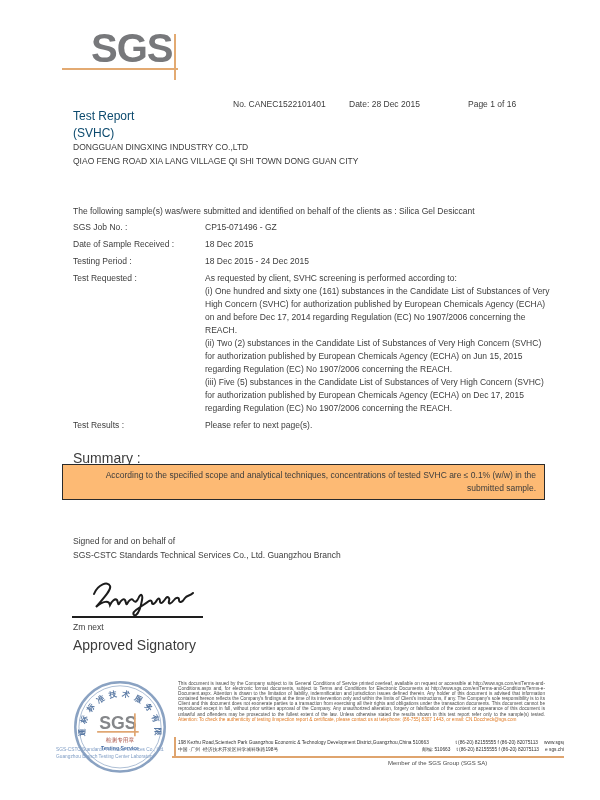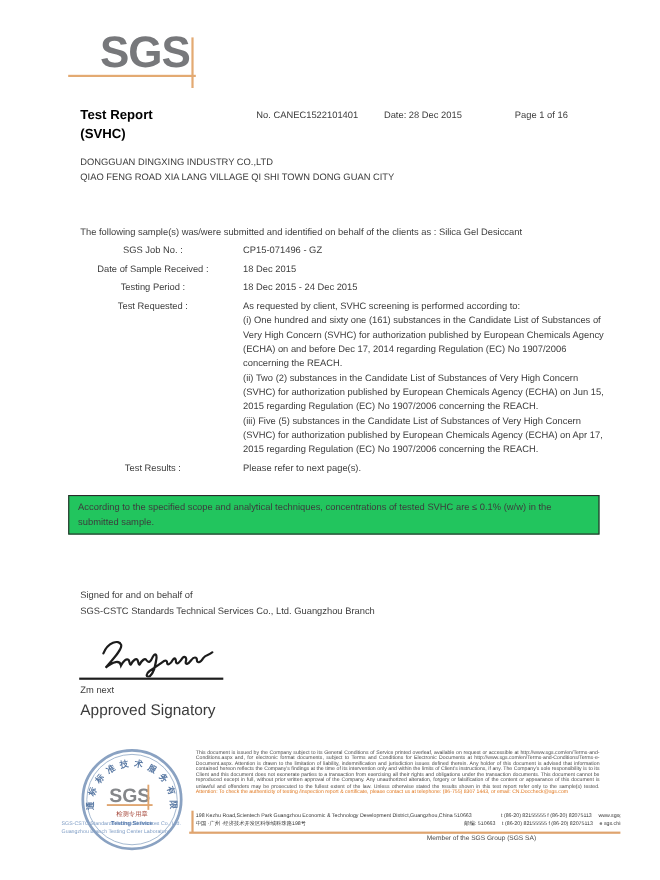--- a/index.html
+++ b/index.html
@@ -6,37 +6,37 @@
   .page{position:relative;width:564px;height:800px;background:#ffffff;overflow:hidden;
         font-family:"Liberation Sans","DejaVu Sans",sans-serif;color:#3c3c3c;}
 
   
   .logo-text{position:absolute;left:91px;top:28px;font-size:40px;font-weight:bold;
              color:#77787b;letter-spacing:-1px;line-height:40px;}
   .logo-hline{position:absolute;left:62px;top:68px;width:116px;height:2px;background:#e3aa72;}
   .logo-vline{position:absolute;left:174px;top:34px;width:2px;height:46px;background:#e3aa72;}
 
   
-  .doc-title{position:absolute;left:73px;top:96px;font-size:12px;font-weight:bold;line-height:17px;color:#000000;}
+  .doc-title{position:absolute;left:73px;top:108px;font-size:12px;font-weight:normal;line-height:17px;color:#0c4a6e;}
   .hdr-no{position:absolute;left:215px;top:99px;font-size:8.5px;margin-left:18px;}
   .hdr-date{position:absolute;left:349px;top:99px;font-size:8.5px;}
   .hdr-page{position:absolute;left:468px;top:99px;font-size:8.5px;}
 
   .client{position:absolute;left:73px;top:140px;font-size:8.5px;line-height:14px;}
   .sample-stmt{position:absolute;left:73px;top:206px;font-size:8.5px;}
 
   .info-block{position:absolute;left:73px;top:221px;width:478px;font-size:8.5px;}
   .info-row{display:flex;margin-bottom:4px;line-height:13px;}
-  .info-label{width:132px;flex:0 0 132px;text-align:center;}
-  .info-value{flex:1;margin-left:16px;}
+  .info-label{width:132px;flex:0 0 132px;}
+  .info-value{flex:1;}
   .tr-par{margin:0 0 0 0;line-height:13px;}
 
   .summary-label{position:absolute;left:73px;top:450px;font-size:14px;}
-  .summary-table{position:absolute;left:62px;top:450px;width:481px;border:1.6px solid #2a2a2a;
-                 display:flex;background:#22c55e;}
+  .summary-table{position:absolute;left:62px;top:464px;width:481px;border:1.6px solid #2a2a2a;
+                 display:flex;background:#fdba74;text-align:right;}
   .summary-cell{padding:4px 8px;font-size:8.5px;line-height:13px;flex:1;}
   .pass-cell{flex:0 0 102px;border-left:1.6px solid #2a2a2a;display:flex;align-items:center;
              justify-content:center;font-size:9px;}
 
   .signed{position:absolute;left:73px;top:534px;font-size:8.5px;line-height:14px;}
   .sig-svg{position:absolute;left:86px;top:578px;}
   .sig-line{position:absolute;left:72px;top:616px;width:131px;height:2px;background:#1e1e1e;}
   .sig-name{position:absolute;left:73px;top:622px;font-size:8.5px;}
   .sig-title{position:absolute;left:73px;top:637px;font-size:14px;}
 
@@ -93,21 +93,21 @@
     <div class="info-row">
       <div class="info-label">Testing Period :</div>
       <div class="info-value">18 Dec 2015 - 24 Dec 2015</div>
     </div>
     <div class="info-row">
       <div class="info-label">Test Requested :</div>
       <div class="info-value">
         <div class="tr-par">As requested by client, SVHC screening is performed according to:</div>
         <div class="tr-par">(i) One hundred and sixty one (161) substances in the Candidate List of Substances of Very High Concern (SVHC) for authorization published by European Chemicals Agency (ECHA) on and before Dec 17, 2014 regarding Regulation (EC) No 1907/2006 concerning the REACH.</div>
         <div class="tr-par">(ii) Two (2) substances in the Candidate List of Substances of Very High Concern (SVHC) for authorization published by European Chemicals Agency (ECHA) on Jun 15, 2015 regarding Regulation (EC) No 1907/2006 concerning the REACH.</div>
-        <div class="tr-par">(iii) Five (5) substances in the Candidate List of Substances of Very High Concern (SVHC) for authorization published by European Chemicals Agency (ECHA) on Apr 17, 2015 regarding Regulation (EC) No 1907/2006 concerning the REACH.</div>
+        <div class="tr-par">(iii) Five (5) substances in the Candidate List of Substances of Very High Concern (SVHC) for authorization published by European Chemicals Agency (ECHA) on Dec 17, 2015 regarding Regulation (EC) No 1907/2006 concerning the REACH.</div>
       </div>
     </div>
     <div class="info-row">
       <div class="info-label">Test Results :</div>
       <div class="info-value">Please refer to next page(s).</div>
     </div>
   </div>
 
   <div class="summary-label">Summary :</div>
   <div class="summary-table">

